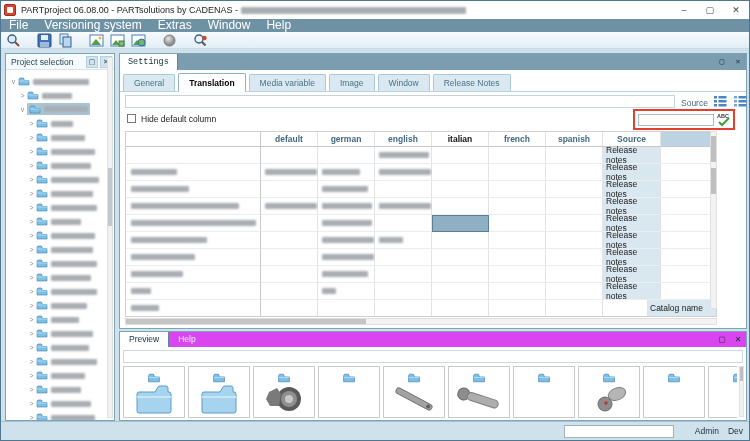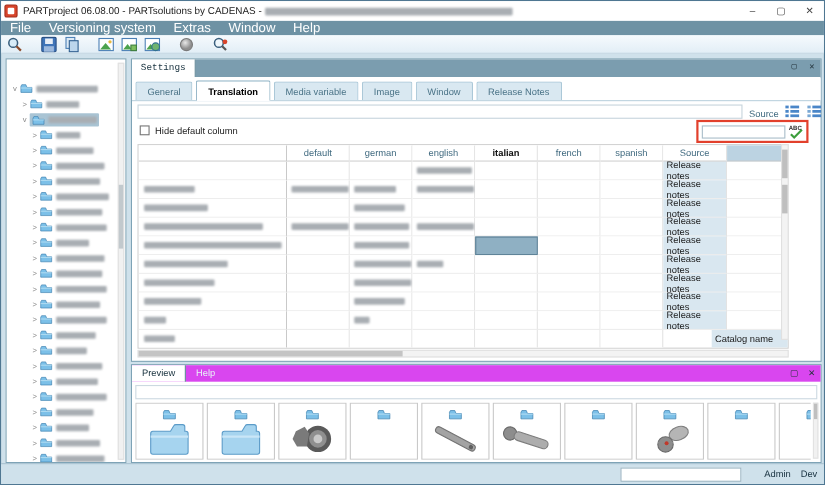--- a/index.html
+++ b/index.html
@@ -54,21 +54,21 @@
   .list-ic{position:absolute;top:2px;width:14px;height:13px;}
   .chk{position:absolute;left:6px;top:21px;width:9px;height:9px;border:1px solid #767676;background:#fff;}
   .chk-label{position:absolute;left:20px;top:21px;font-size:8.5px;color:#222;}
   .red-box{position:absolute;left:512px;top:16px;width:102px;height:21px;border:2px solid #e2402c;}
   .rb-input{position:absolute;left:3px;top:3px;width:76px;height:12px;border:1px solid #a9bdc9;background:#fff;}
   .rb-abc{position:absolute;right:1px;top:1px;width:16px;height:16px;}
   
   .gtable{position:absolute;left:4px;top:38px;width:592px;bottom:10px;overflow:hidden;border:1px solid #cfcfcf;}
   .gr{display:flex;}
   .gc{flex:none;border-right:1px solid #e3e3e3;border-bottom:1px solid #ededed;position:relative;display:flex;align-items:center;}
-  .ghead .gc{border-bottom:1px solid #c6c6c6;height:15px;justify-content:center;font-size:8.5px;color:#3f697f;background:#fff;}
+  .ghead .gc{border-bottom:1px solid #c6c6c6;height:15px;justify-content:center;font-size:8.5px;color:#3f697f;background:#fff;font-weight:bold;}
   .ghead .gc.bold{font-weight:bold;color:#111;}
   .ghead .gc.extra{background:#bcd3e2;}
   .gbody .gc{height:17px;background:#fff;}
   .gc.c0{border-right:1px solid #c9c9c9;padding-left:3px;}
   .gc.src{background:#d9e7f0;font-size:8.5px;color:#1a1a1a;padding-left:3px;}
   .gc.selcell{background:#8fb0c3;border:1px solid #5a7f94;}
   .vscroll{position:absolute;right:28px;top:38px;width:7px;height:178px;background:#f3f3f3;border:1px solid #e0e0e0;}
   .vthumb{position:absolute;left:0;right:0;background:#bfbfbf;}
   .hscroll{position:absolute;left:4px;bottom:2px;width:592px;height:7px;background:#f3f3f3;border:1px solid #e0e0e0;}
   .hthumb{position:absolute;top:0;bottom:0;left:0;width:240px;background:#c4c4c4;}
@@ -157,20 +157,27 @@
     </svg>
     <div class="tb-gap"></div>
     <svg class="tb-icon" viewBox="0 0 15 15">
       <circle cx="6" cy="6" r="4" fill="#eef6fb" stroke="#3a5f7d" stroke-width="1.4"></circle>
       <line x1="9" y1="9" x2="12.5" y2="12.5" stroke="#555" stroke-width="2"></line>
       <circle cx="11.5" cy="5" r="2.2" fill="#d8442a"></circle>
     </svg>
   </div>
 
   <div class="panel p-left">
+    <div class="panel-head">
+      <span class="panel-title">Project selection</span>
+      <div class="head-btns">
+        <div class="mini-btn">▢</div>
+        <div class="mini-btn">✕</div>
+      </div>
+    </div>
     <div class="tree">
         <div class="tree-item" style="padding-left: 3px;">
           <span class="tw-exp">v</span>
           <span class=""><svg width="12" height="9" viewBox="0 0 12 9">
   <path d="M1 2.5 L1 8 L11 8 L11 3.5 L6.5 3.5 L5.5 1 L1.8 1 Z" fill="#7cc0e8" stroke="#3c7fae" stroke-width="0.6"></path>
   <path d="M1 4 L11 4" stroke="#b9e0f4" stroke-width="0.8"></path>
             </svg><span class="rx" style="width: 56px; margin-left: 3px;"></span></span>
         </div>
         <div class="tree-item" style="padding-left: 12px;">
           <span class="tw-exp">&gt;</span>

